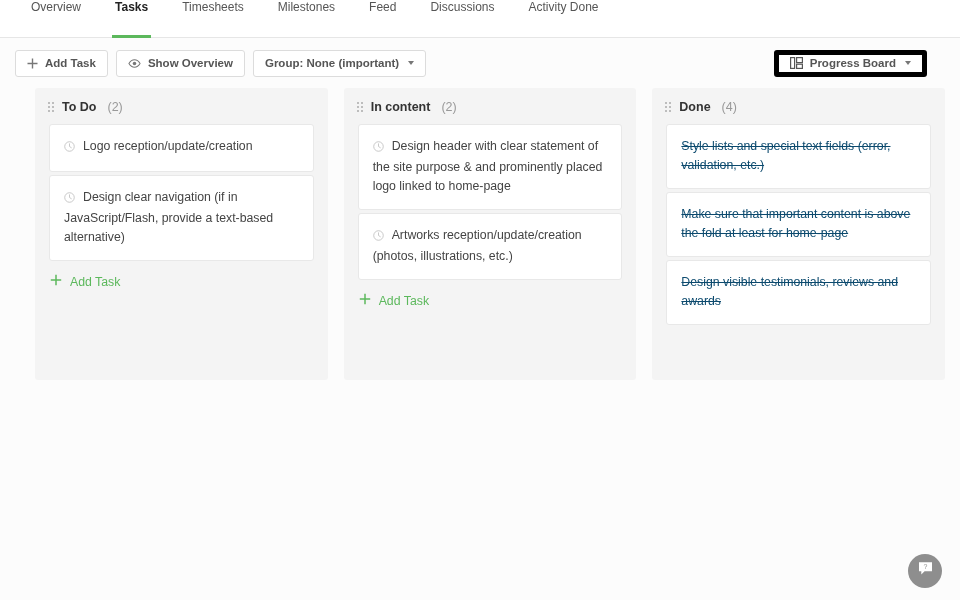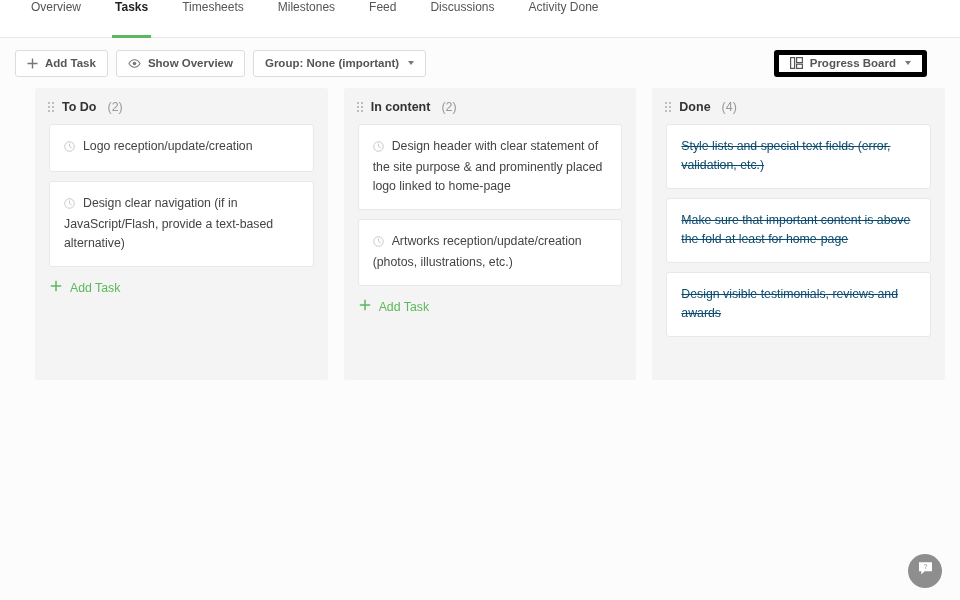--- a/index.html
+++ b/index.html
@@ -132,21 +132,21 @@
     width: 2px; height: 2px;
     background: #bdbdbd;
   }
   .col-title { font-weight: bold; }
   .col-count { color: #999; font-weight: normal; margin-left: 3px; }
 
   .cards {
     padding: 0 14px;
     display: flex;
     flex-direction: column;
-    gap: 9px;
+    gap: 3px;
   }
   .card {
     background: #fff;
     border: 1px solid #e8e8e8;
     border-radius: 3px;
     padding: 12px 14px 13px 14px;
     font-size: 12.3px;
     line-height: 1.55;
     color: #444;
     cursor: pointer;

